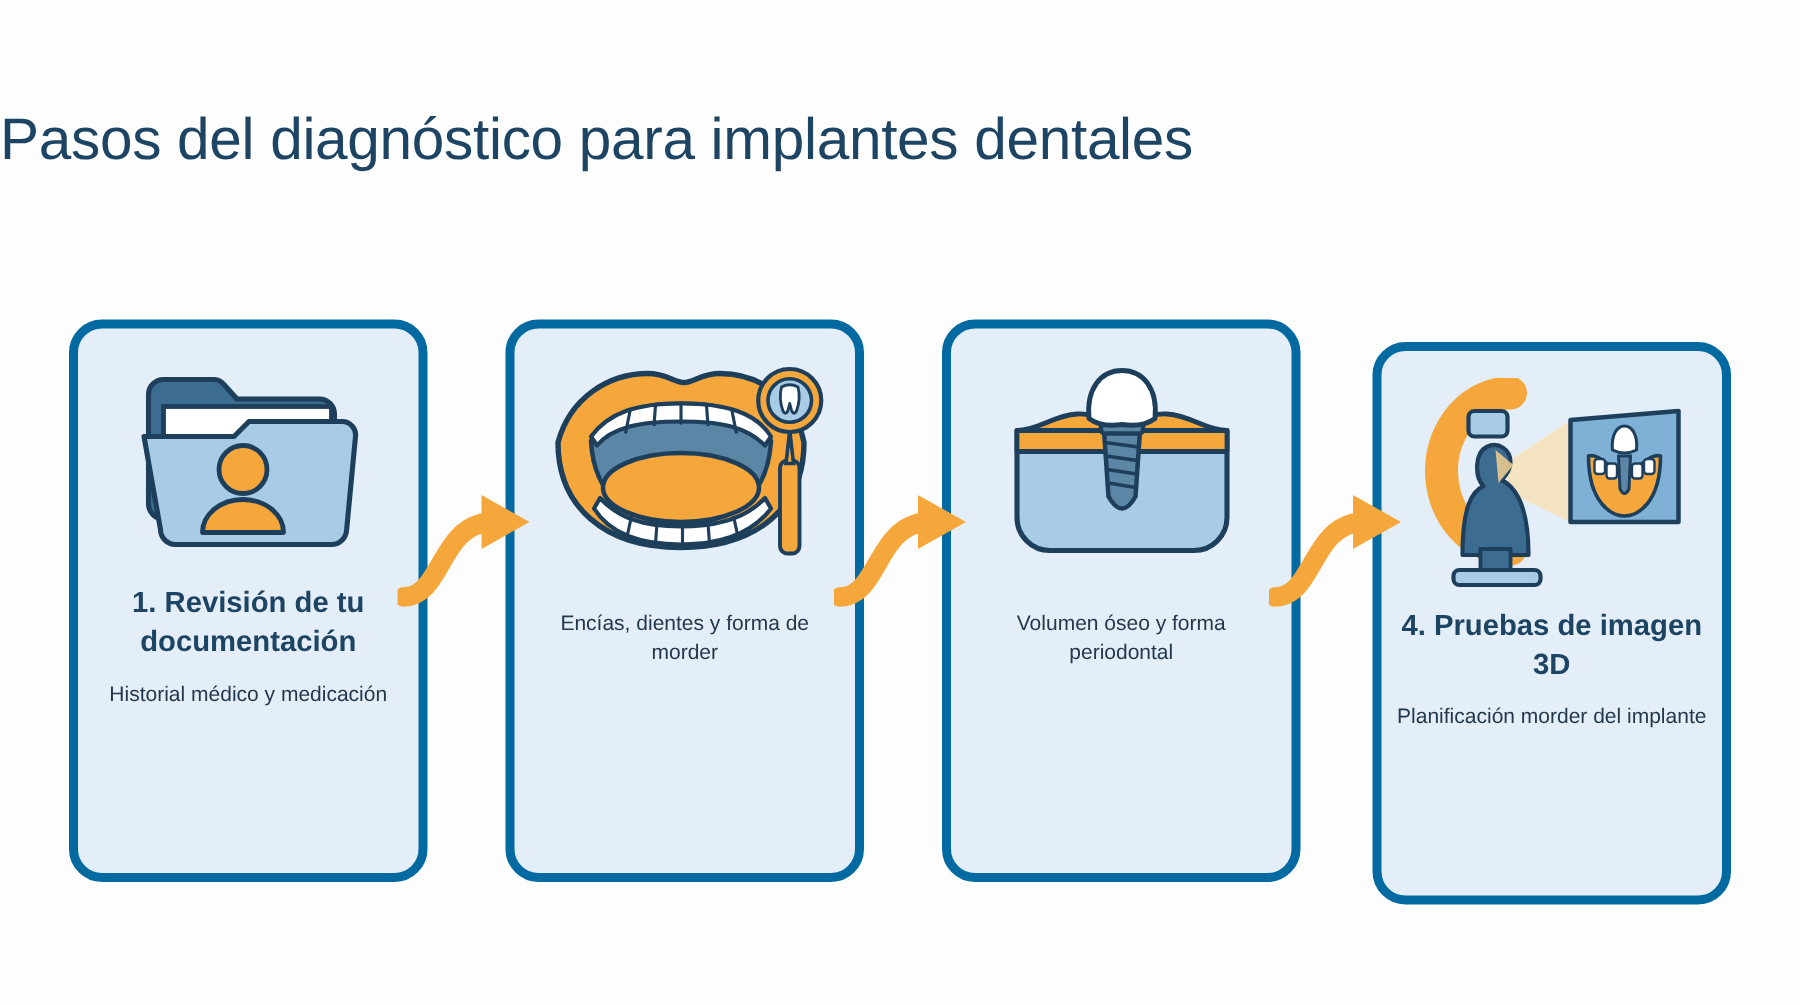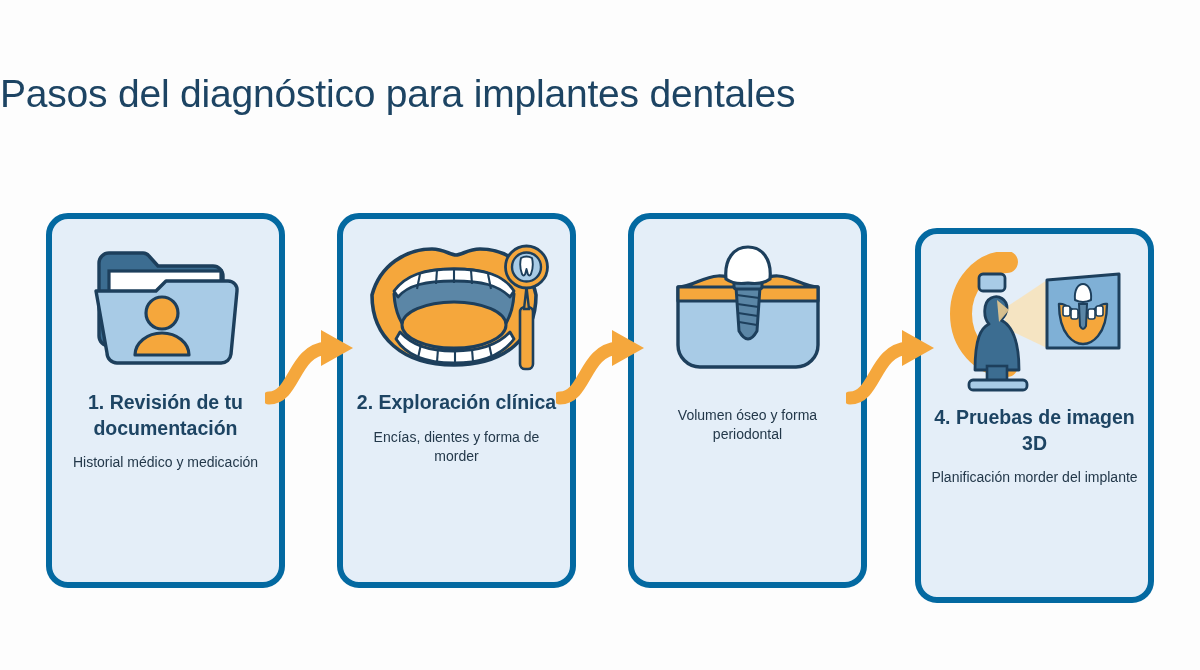--- a/index.html
+++ b/index.html
@@ -159,21 +159,20 @@
 
           <path d="M160 70 l2.5 -22 l2.5 22 z" fill="#f5a73c" stroke="#1d3f5c" stroke-width="2.4"></path>
 
           <circle cx="162.5" cy="28" r="21" fill="#f5a73c" stroke="#1d3f5c" stroke-width="2.8"></circle>
 
           <circle cx="162.5" cy="28" r="14.5" fill="#a8cbe6" stroke="#1d3f5c" stroke-width="2.4"></circle>
 
           <path d="M157 19 q5.5 -3 11 0 q2 8 -1 16 q-1.6 3 -3.2 0 l-1.3 -5 l-1.3 5 q-1.6 3 -3.2 0 q-3 -8 -1 -16 z" fill="#ffffff" stroke="#1d3f5c" stroke-width="1.9" stroke-linejoin="round"></path>
         </svg>
       </div>
-      <div class="card-title">2. Exploración clínica</div>
       <div class="card-sub">Encías, dientes y forma de morder</div>
     </div>
 
     <div class="step-card c3">
       <div class="icon-area">
         <svg width="152" height="128" viewBox="0 0 152 128">
 
           <path d="M6 44 h140 v58 a22 22 0 0 1 -22 22 h-96 a22 22 0 0 1 -22 -22 z" fill="#a8cbe6" stroke="#1d3f5c" stroke-width="3.4" stroke-linejoin="round"></path>
 
           <path d="M6 44 h140 v14 h-140 z M6 44 C20 44 30 34 46 33 C60 32 68 42 76 42 C84 42 92 32 106 33 C122 34 132 44 146 44 L146 58 L6 58 Z" fill="#f5a73c" stroke="#1d3f5c" stroke-width="3.2" stroke-linejoin="round"></path>

